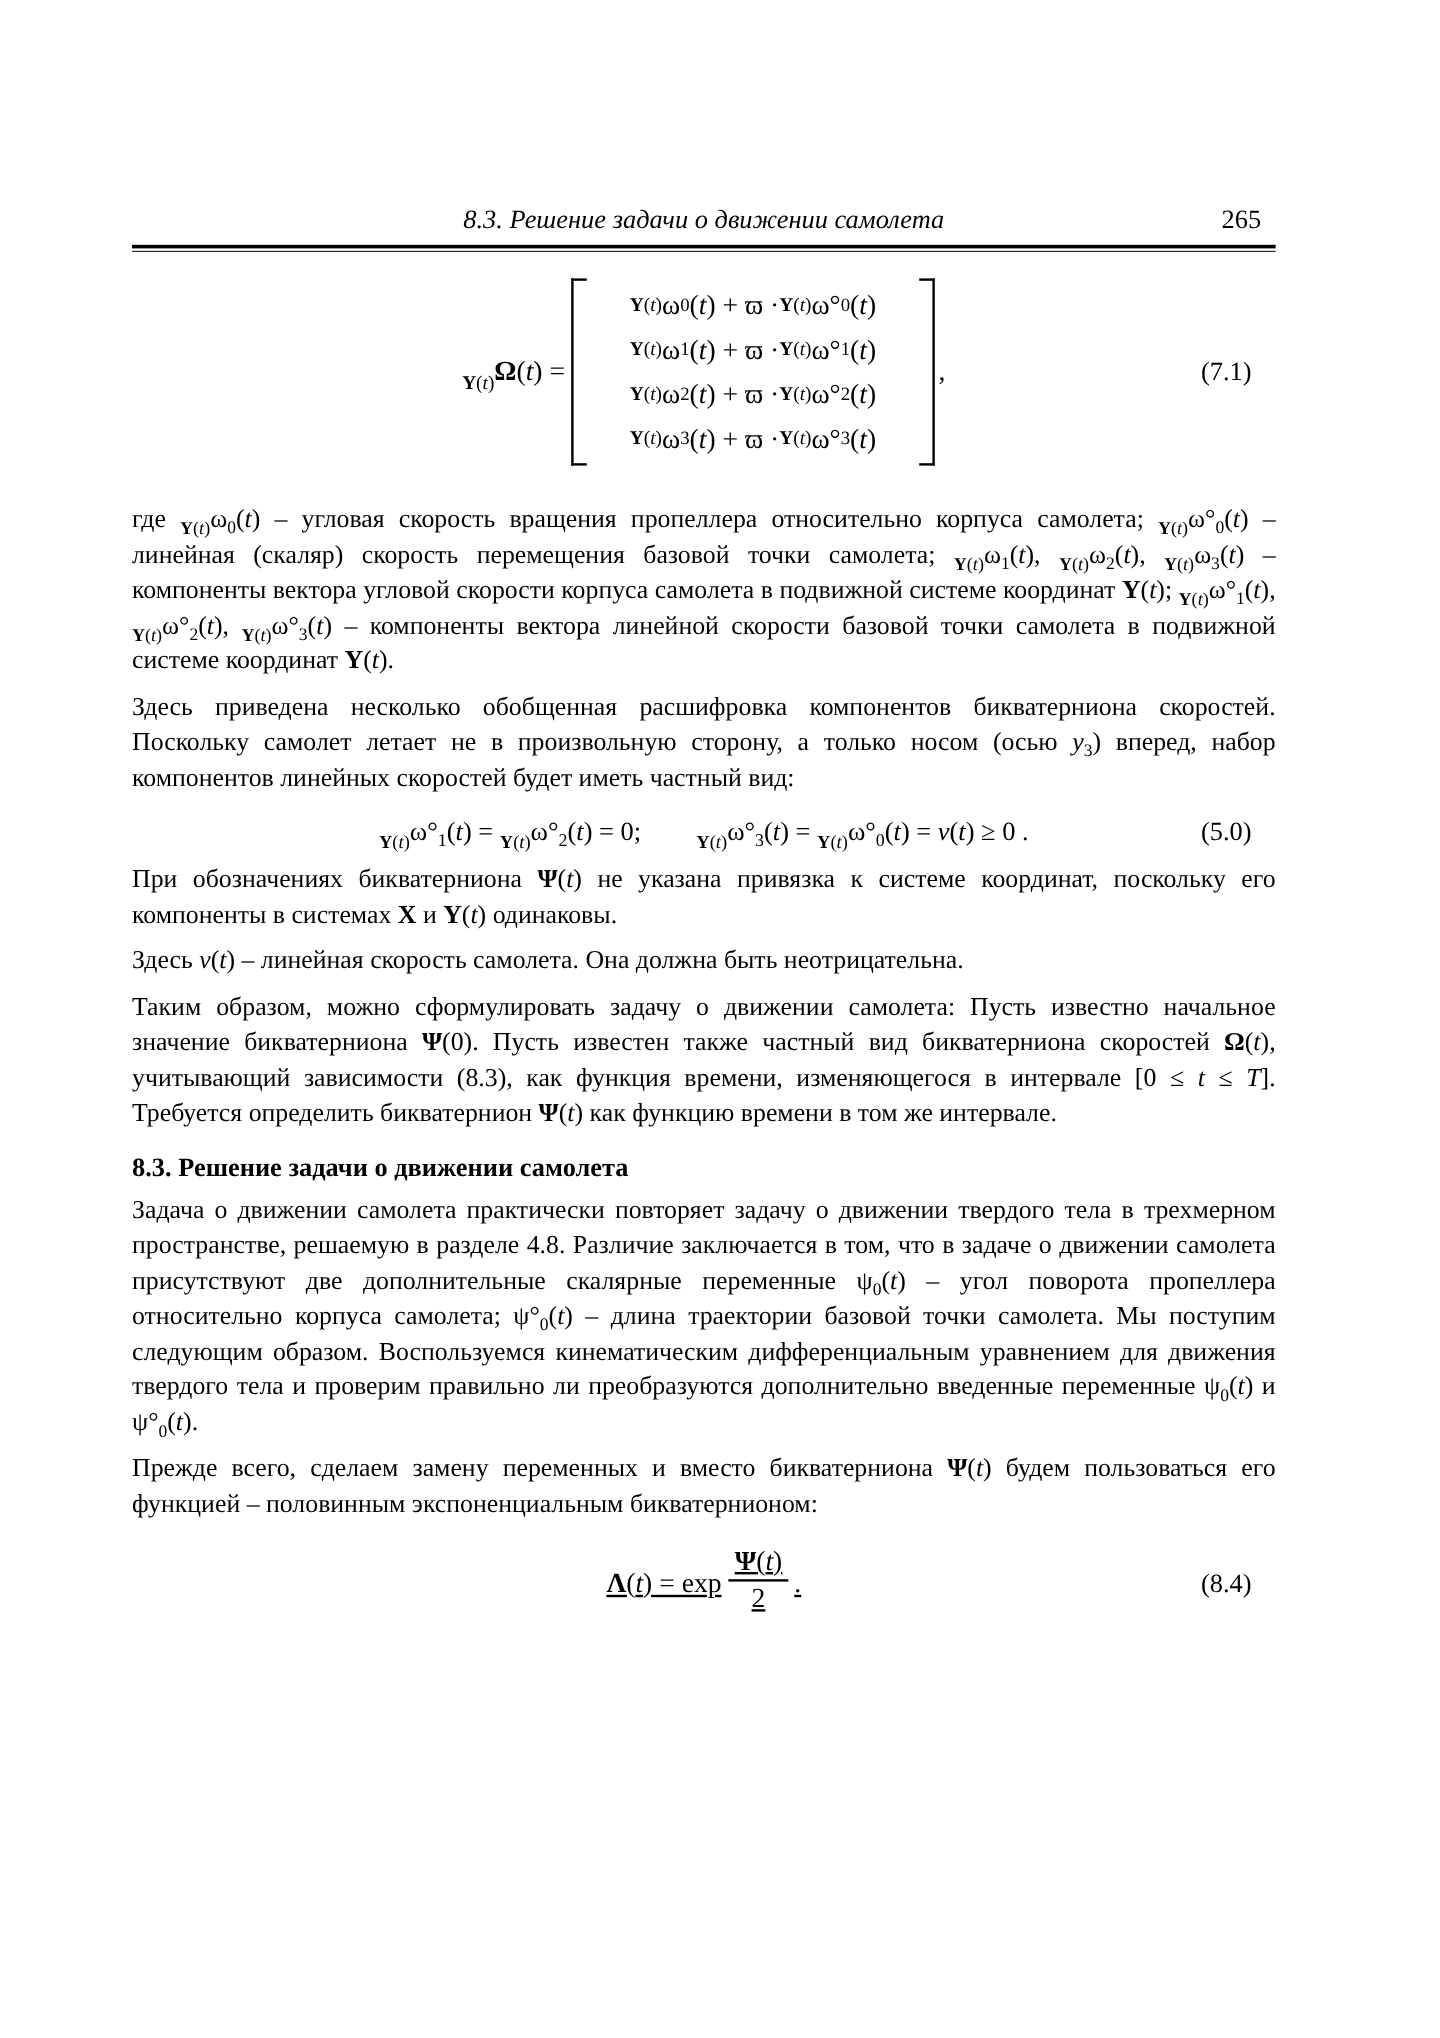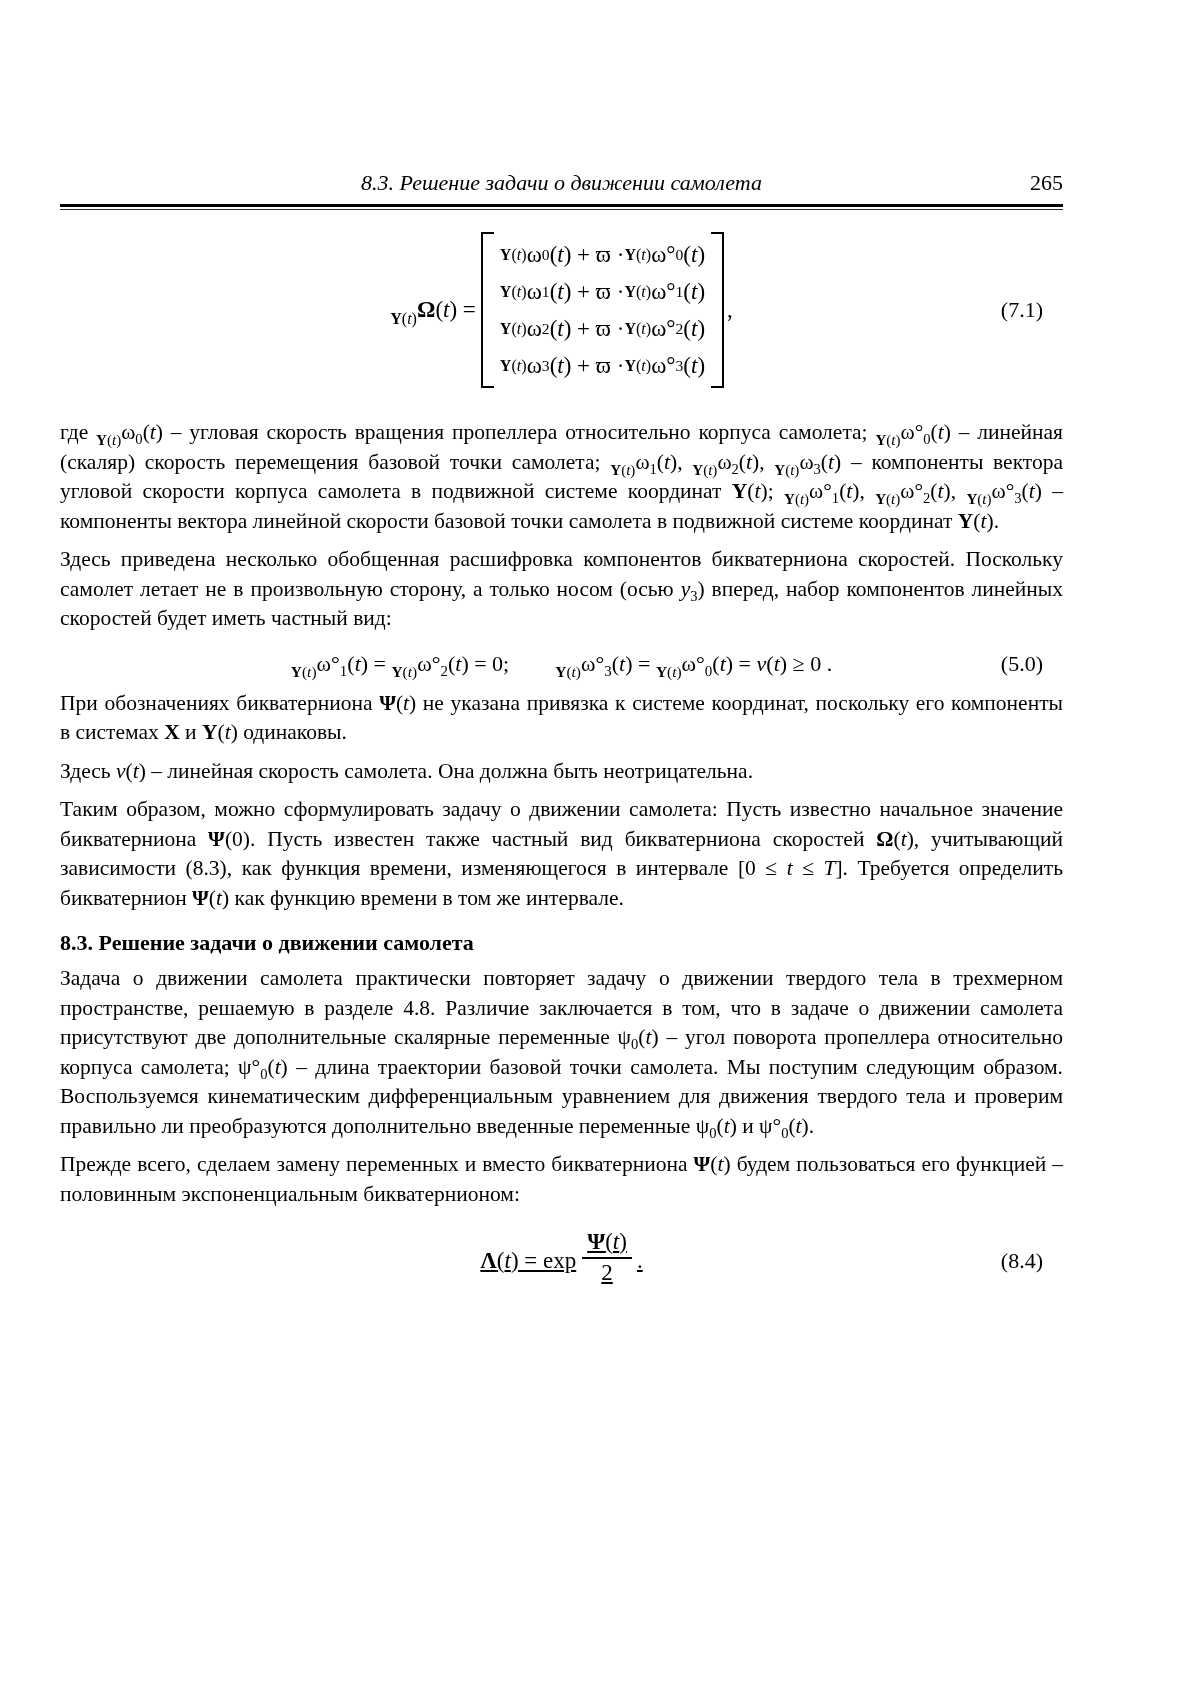--- a/index.html
+++ b/index.html
@@ -2,39 +2,39 @@
 <html lang="ru"><head>
 <meta charset="utf-8">
 <style>
   html,body { margin:0; padding:0; background:#e9e9e9; }
   .page {
     position:relative;
     width:1200px; height:1698px;
     margin:0 auto;
     background:#ffffff;
     box-sizing:border-box;
-    padding:170px 137px 0 60px;
+    padding:170px 137px 0 110px;
     font-family:"Liberation Serif","DejaVu Serif",serif;
     color:#000;
     overflow:hidden;
   }
   
   .rhead { position:relative; text-align:center; font-size:22px; height:28px; }
   .rhead .htitle { font-style:italic; }
-  .rhead .pagenum { position:absolute; right:0; top:0; font-style:normal; }
+  .rhead .pagenum { position:absolute; right:12px; top:0; font-style:normal; }
   .hrule { margin-top:6px; height:2px; border-top:3.5px solid #000; border-bottom:1px solid #2b2b2b; }
 
   
   .eq { position:relative; display:flex; justify-content:center; align-items:center; }
   .eqnum { position:absolute; right:20px; top:50%; transform:translateY(-50%); font-size:22px; }
 
   
   .eq82 { margin:22px 0 30px; font-size:23px; }
   .eq82lhs { margin-right:5px; white-space:nowrap; }
-  .mwrap { display:flex; align-items:stretch; }
+  .mwrap { display:flex; align-items:stretch;gap:30px; }
   .lbr,.rbr { width:11px; }
   .lbr { border-left:2.5px solid #000; border-top:2.5px solid #000; border-bottom:2.5px solid #000; }
   .rbr { border-right:2.5px solid #000; border-top:2.5px solid #000; border-bottom:2.5px solid #000; }
   .mcol { display:flex; flex-direction:column; padding:4px 6px; }
   .mrow { height:37px; display:flex; align-items:center; justify-content:flex-start; white-space:nowrap; }
   .comma { align-self:center; margin-left:3px; }
 
   
   .eq83 { margin:17px 0 12px; font-size:22px; white-space:nowrap; }
   .gap { display:inline-block; width:46px; }

